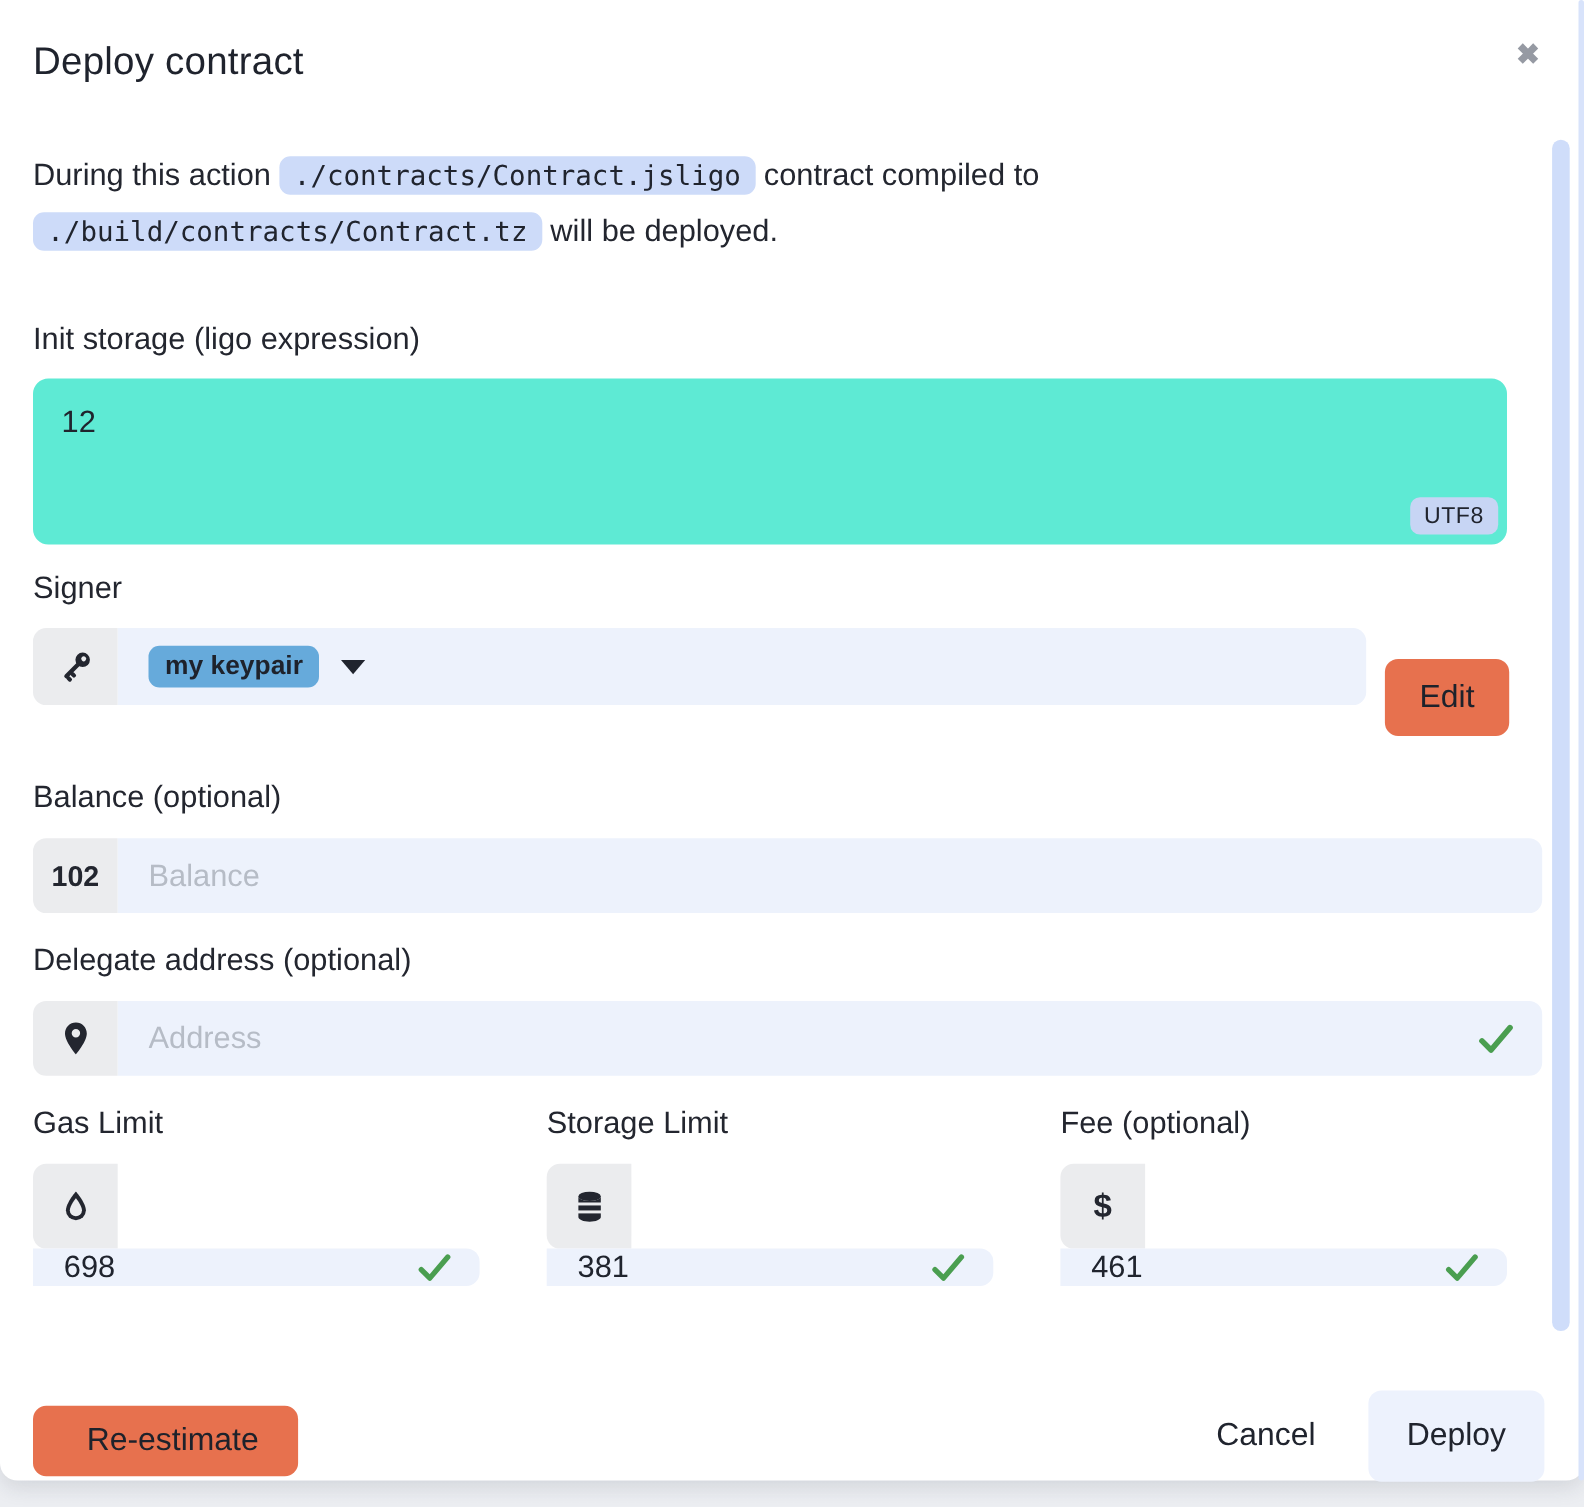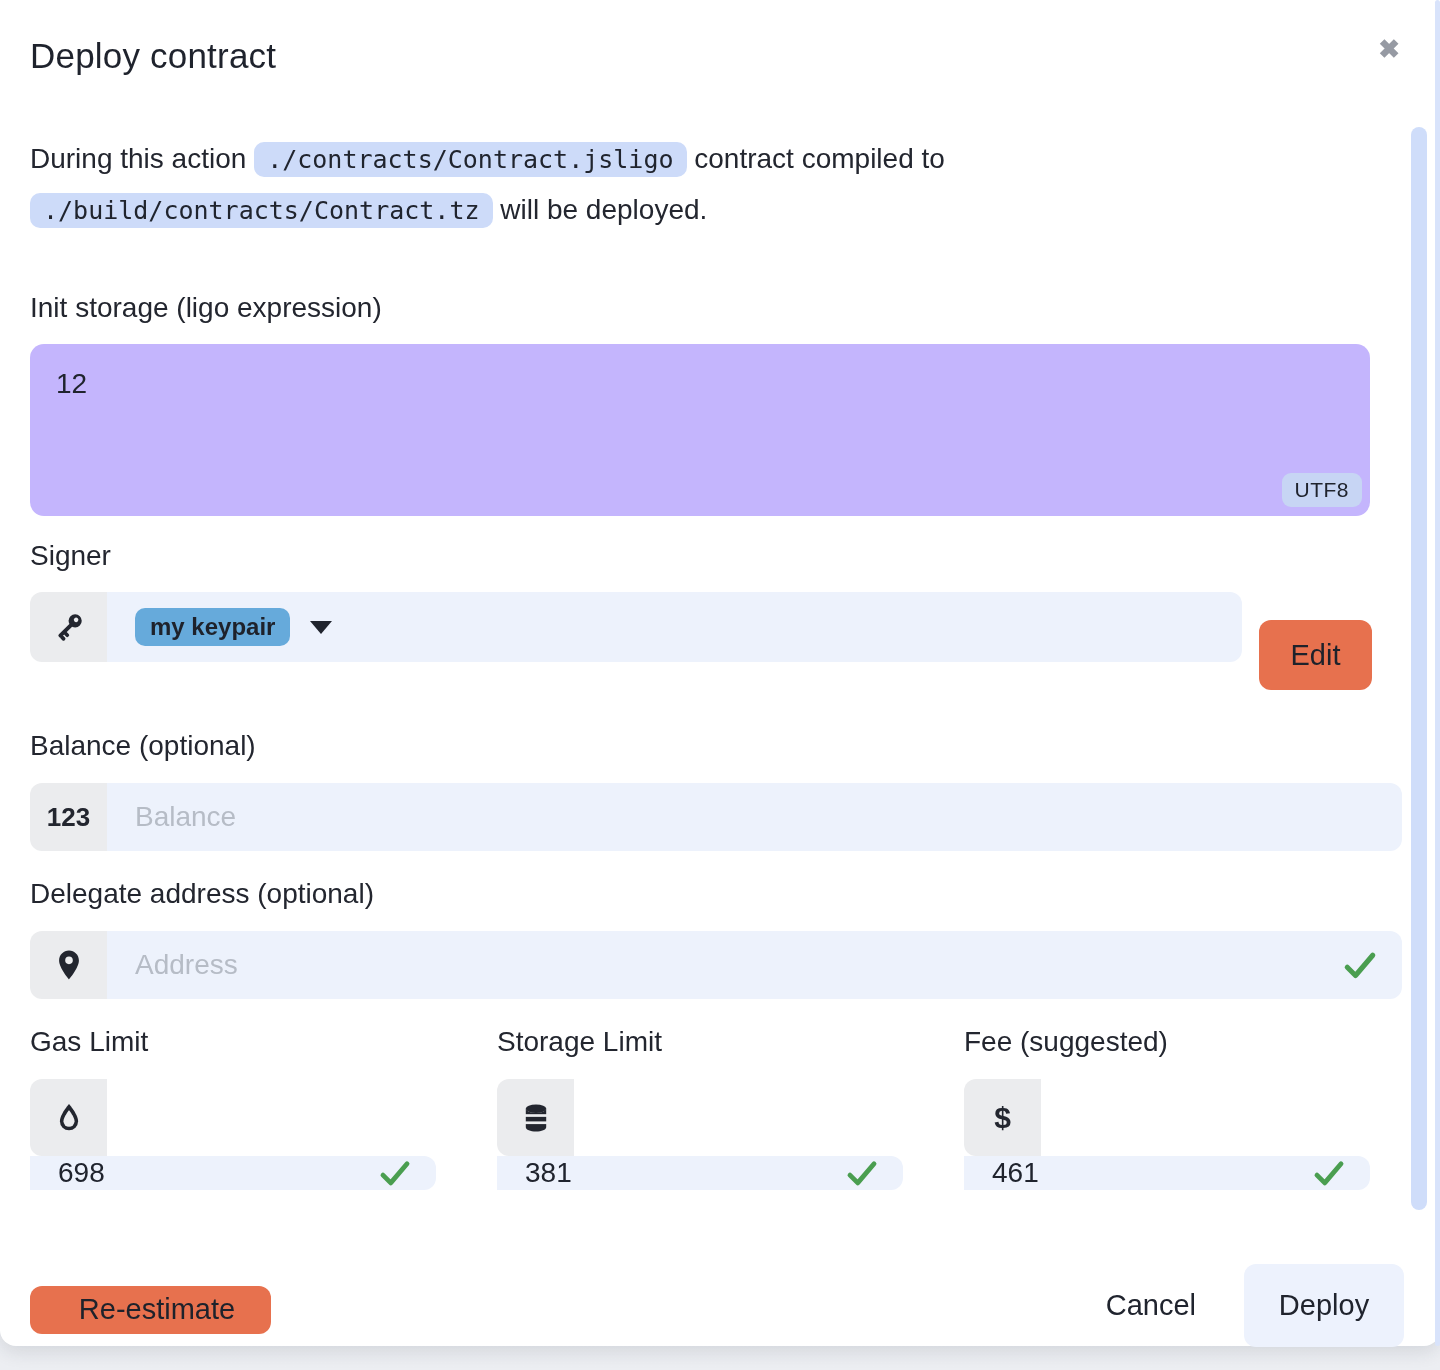--- a/index.html
+++ b/index.html
@@ -34,22 +34,22 @@
   }
 
   .field-label { font-size:28px; color:#23262f; }
   .lbl-init { margin-top:56px; }
   .lbl-signer { margin-top:24px; }
   .lbl-balance { margin-top:40px; }
   .lbl-delegate { margin-top:27px; }
 
   .storage-box {
     position:relative; margin-top:20px;
-    width:1340px; height:172px;
-    background:#c4b5fd; border-radius:14px;
+    width:1340px; height:151px;
+    background:#5eead4; border-radius:14px;
   }
   .storage-textarea {
     width:100%; height:100%;
     background:transparent; border:none; resize:none; outline:none;
     font-family:"Liberation Sans","DejaVu Sans",sans-serif;
     font-size:28px; color:#20242e; padding:24px 26px;
   }
   .utf8-badge {
     position:absolute; right:8px; bottom:9px;
     background:#c7d5f4; color:#20242e;
@@ -101,21 +101,21 @@
   .check-icon { flex:0 0 auto; }
 
   .limits-row { display:flex; gap:61px; margin-top:27px; }
   .limit-col { width:406px; }
   .limit-input { display:flex; height:67px; margin-top:21px;flex-direction:column; }
 
   .footer {
     position:absolute; left:30px; right:36px; top:1264px;
     display:flex; align-items:center;
   }
-  .reestimate-btn { width:241px; height:48px; margin-top:8px;padding-left:13px; }
+  .reestimate-btn { width:241px; height:64px; margin-top:8px;padding-left:13px; }
   .footer-spacer { flex:1; }
   .cancel-btn {
     background:none; border:none; cursor:pointer;
     font-size:29px; color:#20242e; font-family:inherit;
     margin-right:48px;
   }
   .deploy-btn {
     width:160px; height:83px;
     background:#edf2fd; color:#20242e;
     font-size:29px; border-radius:12px;
@@ -173,21 +173,21 @@
         <div class="input-box">
           <span class="keypair-badge">my keypair</span>
           <span class="caret-down"></span>
         </div>
       </div>
       <button class="btn btn-orange edit-btn">Edit</button>
     </div>
 
     <div class="field-label lbl-balance">Balance (optional)</div>
     <div class="input-row">
-      <div class="prefix">123</div>
+      <div class="prefix">102</div>
       <div class="input-box">
         <input type="text" placeholder="Balance" style="">
       </div>
     </div>
 
     <div class="field-label lbl-delegate">Delegate address (optional)</div>
     <div class="input-row">
       <div class="prefix">
         <svg width="34" height="34" viewBox="0 0 24 24" fill="#23262f">
           <path d="M12 1.8C8.1 1.8 5 4.9 5 8.8c0 5.2 7 13.4 7 13.4s7-8.2 7-13.4c0-3.9-3.1-7-7-7zm0 9.6a2.7 2.7 0 1 1 0-5.4 2.7 2.7 0 0 1 0 5.4z"></path>
@@ -240,21 +240,21 @@
             <span class="check-icon">
               <svg width="34" height="34" viewBox="0 0 24 24" fill="none" stroke="#4a9e50" stroke-width="3.4" stroke-linecap="round" stroke-linejoin="round">
                 <path d="M3.5 13.5 L9 19 L20.5 5.5"></path>
               </svg>
             </span>
           </div>
         </div>
       </div>
 
       <div class="limit-col">
-        <div class="field-label">Fee (suggested)</div>
+        <div class="field-label">Fee (optional)</div>
         <div class="limit-input input-row" style="margin-top:21px;">
           <div class="prefix" style="font-size:30px;">$</div>
           <div class="input-box">
             <input type="text" value="461" style="">
             <span class="check-icon">
               <svg width="34" height="34" viewBox="0 0 24 24" fill="none" stroke="#4a9e50" stroke-width="3.4" stroke-linecap="round" stroke-linejoin="round">
                 <path d="M3.5 13.5 L9 19 L20.5 5.5"></path>
               </svg>
             </span>
           </div>

